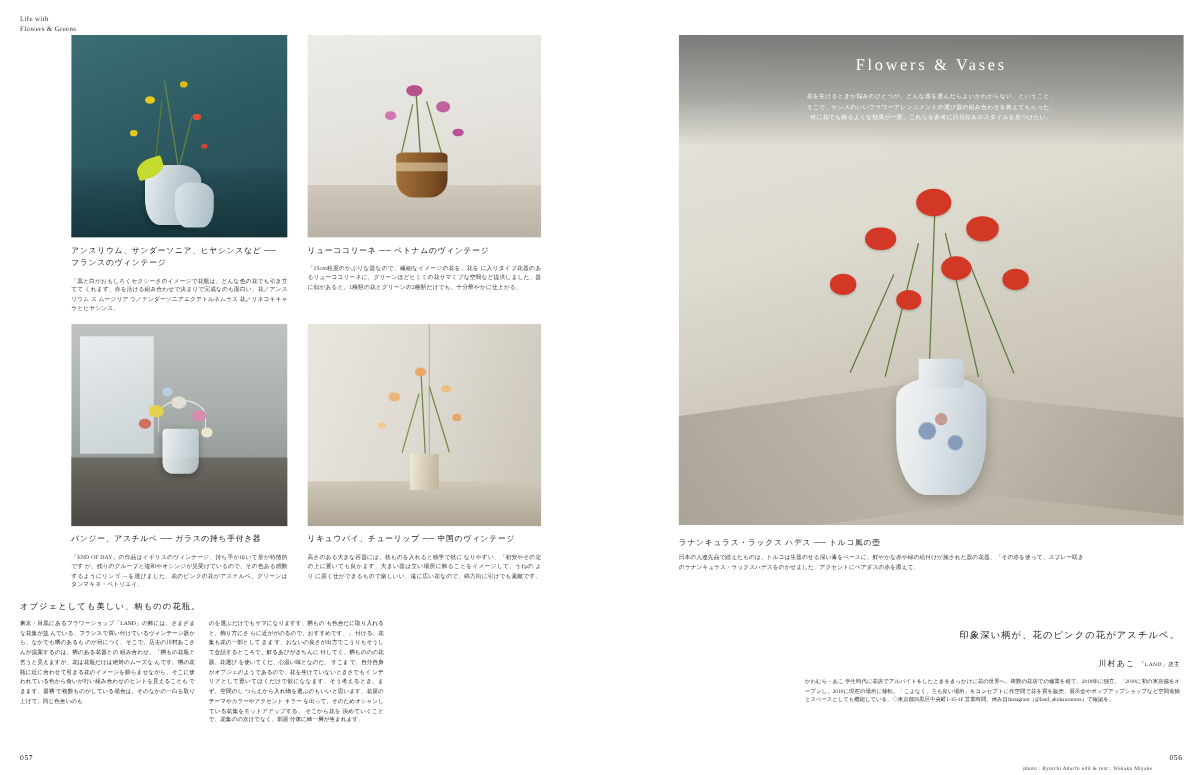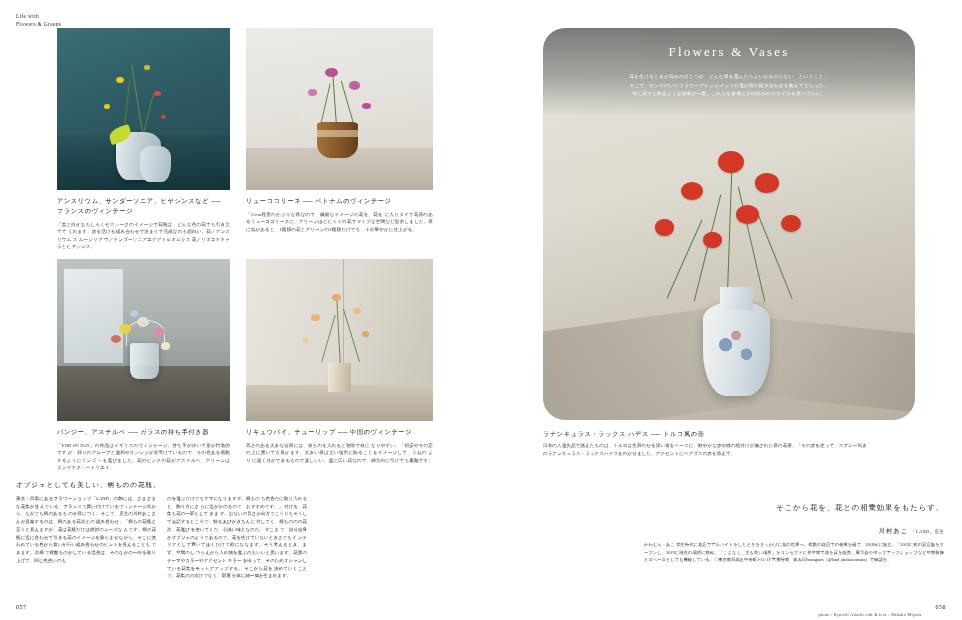--- a/index.html
+++ b/index.html
@@ -167,24 +167,23 @@
     font-size: 6px;
     letter-spacing: .5px;
     color: #222;
   }
 
   
   .hero {
     position: absolute;
     left: 62px;
     top: 28px;
-    width: 372px;
+    width: 404px;
     height: 392px;
     overflow: hidden;
-    border-radius: 22px;
   }
   .hero-img {
     position: absolute;
     inset: 0;
     background: linear-gradient(165deg,#e7e5dd 0%,#dedbd1 38%,#cfcabd 62%,#b6b0a1 100%);
   }
   .hero-img .shadow1 { position:absolute; left:-8%; bottom:0; width:70%; height:26%; background:linear-gradient(120deg,rgba(90,85,72,.32),rgba(90,85,72,0)); transform:rotate(-8deg); }
   .hero-img .shadow2 { position:absolute; right:-10%; bottom:4%; width:60%; height:20%; background:linear-gradient(250deg,rgba(90,85,72,.26),rgba(90,85,72,0)); transform:rotate(6deg); }
   .hero-img .vase {
     position:absolute; left:43%; bottom:6%; width:18%; height:24%;
@@ -430,21 +429,21 @@
         <div class="hero-en">Flowers &amp; Vases</div>
         <div class="hero-lead" style="white-space:pre-line;">花を生けるときか悩みのひとつが、どんな器を選んだらよいかわからない、ということ。
 そこで、センスのいいフラワーアレンジメントの選び器の組み合わせを教えてもらった。
 何に花でも飾るよくな効果が一変。これらを参考に日日好みのスタイルを見つけたい。</div>
       </div>
     </div>
 
     <div class="hero-cap-title">ラナンキュラス・ラックス ハデス ── トルコ風の壺</div>
     <div class="hero-cap-body">日本の人達先品で踏えたものは、トルコは生器のせる深い青をベースに、鮮やかな赤や緑の絵付けが施された器の花器。「その赤を使って、スプレー咲きのラナンキュラス・ラックスハデスをのかせました。アクセントにペアダスの赤を添えて。</div>
 
-    <div class="right-lead-title">そこから花を、花との相乗効果をもたらす。</div>
+    <div class="right-lead-title">印象深い柄が、花のピンクの花がアスチルベ。</div>
 
     <div class="profile">
       <div class="profile-name">
         <span>川村あこ</span>
         <small>「LAND」店主</small>
       </div>
       <div class="profile-body">かわむら・あこ 学生時代に花店でアルバイトをしたときをきっかけに花の世界へ。複数の花店での修業を経て、2018年に独立。「2019に初の実店舗をオープンし、2019に現在の場所に移転。「こよなく、主も良い場所」をコンセプトに作空間で花を買を販売。展示会やポップアップショップなど空間装飾とスペースとしても機能している。◇東京都目黒区中央町1-15-1F 営業時間、休み日Instagram（@land_akokawamura）で確認を。</div>
     </div>
 
     <div class="folio-right">056</div>

